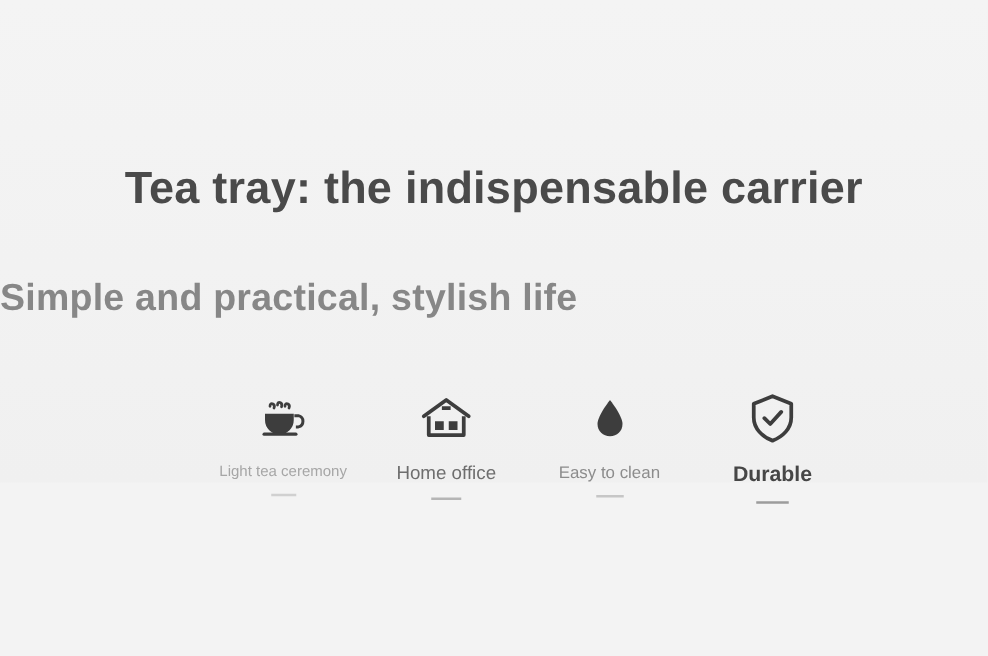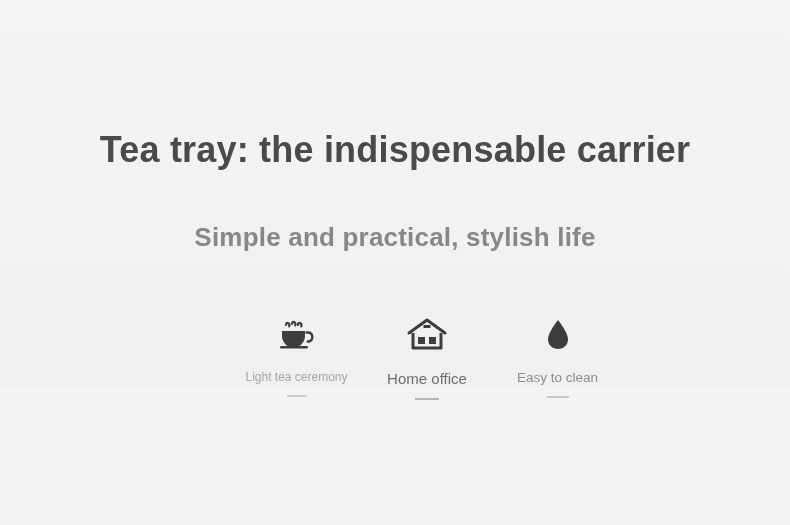--- a/index.html
+++ b/index.html
@@ -30,22 +30,21 @@
     font-weight: bold;
     color: #4a4a4a;
     letter-spacing: 0.2px;
     line-height: 1.2;
   }
   .subhead {
     position: absolute;
     left: 0;
     top: 222px;
     width: 790px;
-    text-align: center;
-    font-size: 26px;
+    font-size: 30px;
     font-weight: bold;
     color: #878787;
     letter-spacing: 0.2px;
   }
   .features {
     position: absolute;
     left: 0;
     top: 312px;
     width: 790px;
     display: flex;
@@ -132,15 +131,25 @@
     <div class="feature f2">
       <div class="icon">
         <svg width="30" height="34" viewBox="0 0 30 34" aria-hidden="true">
           <path d="M15 2 C15 2 25 14.5 25 21.2 C25 27 20.6 31 15 31 C9.4 31 5 27 5 21.2 C5 14.5 15 2 15 2 Z" fill="#3d3d3d"></path>
         </svg>
       </div>
       <div class="label">Easy to clean</div>
       <div class="rule"></div>
     </div>
 
+    <div class="feature f4">
+      <div class="icon">
+        <svg width="36" height="40" viewBox="0 0 36 40" aria-hidden="true">
+          <path d="M18 2 L33 8 V19 C33 28 26 34.5 18 37.5 C10 34.5 3 28 3 19 V8 Z" fill="none" stroke="#3d3d3d" stroke-width="3" stroke-linejoin="round"></path>
+          <path d="M11.5 19.5 L16.2 24.2 L25 14.5" fill="none" stroke="#3d3d3d" stroke-width="3" stroke-linecap="round" stroke-linejoin="round"></path>
+        </svg>
+      </div>
+      <div class="label">Durable</div>
+      <div class="rule"></div>
+    </div>
 
   </div>
 </div>
 
 </body></html>

